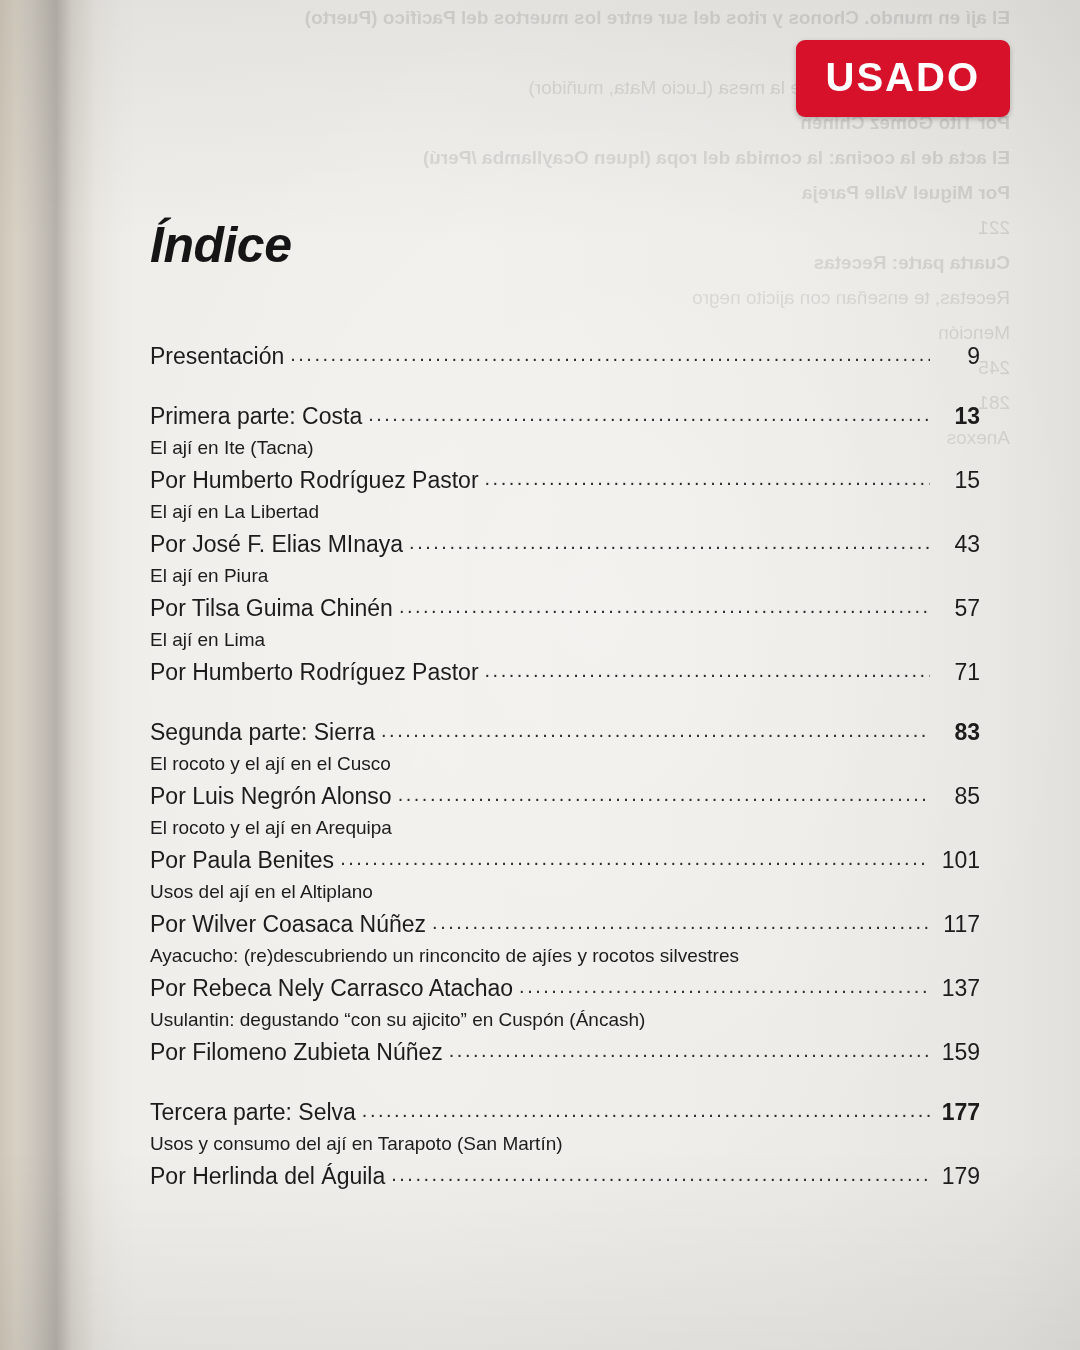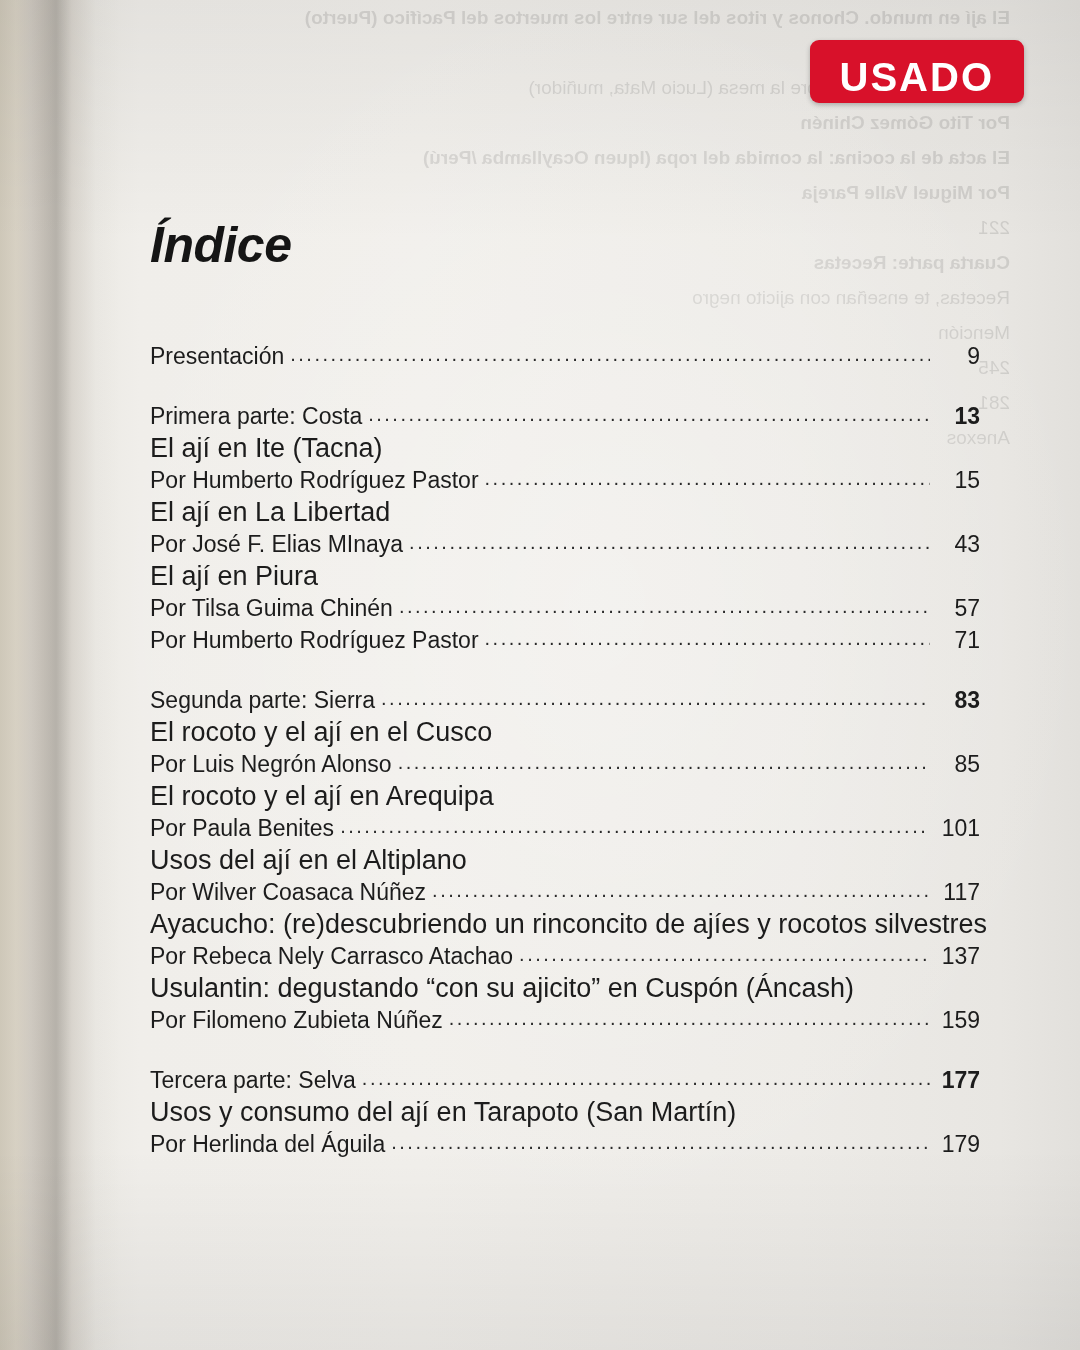--- a/index.html
+++ b/index.html
@@ -56,28 +56,28 @@
     pointer-events: none;
     font-size: 19px;
     line-height: 35px;
   }
   #showthrough .st-line { white-space: nowrap; }
   #showthrough .st-b { font-weight: bold; }
 
   
   #usado {
     position: absolute;
-    right: 56px;
+    right: 70px;
     top: 40px;
     background: #d8112a;
     color: #ffffff;
     font-weight: bold;
     font-size: 40px;
     letter-spacing: 2px;
-    padding: 15px 30px 3px 30px;
+    padding: 15px 30px 17px 30px;
     border-radius: 9px;
     box-shadow: 0 2px 5px rgba(0,0,0,.25);
     z-index: 9;
   }
 
   
   #content {
     position: absolute;
     left: 150px;
     top: 200px;
@@ -117,21 +117,21 @@
     flex: 0 0 auto;
     text-align: right;
     min-width: 46px;
   }
   .entry.nodots .dots { visibility: hidden; }
   .bold .label { font-weight: normal; }
   .bold .page-no { font-weight: bold; }
 
   .group { margin-bottom: 0; }
   .gap-section { height: 28px; }
-  .title-line { font-size: 27px; line-height: 32px; }
+  .title-line { font-size: 19px; line-height: 32px; }
 </style>
 </head>
 <body>
 
 <div id="page">
   <div id="gutter-shadow"></div>
 
   <div id="showthrough">
     <div class="st-line st-b">El ají en mundo. Chonos y ritos del sur entre los muertos del Pacífico (Puerto)</div>
     <div class="st-line st-b">195</div>
@@ -194,20 +194,25 @@
         <span class="label">El ají en Piura</span>
         <span class="dots"></span>
         <span class="page-no"></span>
       </div>
       <div class="entry">
         <span class="label">Por Tilsa Guima Chinén</span>
         <span class="dots">.......................................................................................................</span>
         <span class="page-no">57</span>
       </div>
 
+      <div class="entry nodots title-line">
+        <span class="label">El ají en Lima</span>
+        <span class="dots"></span>
+        <span class="page-no"></span>
+      </div>
       <div class="entry">
         <span class="label">Por Humberto Rodríguez Pastor</span>
         <span class="dots">.......................................................................................................</span>
         <span class="page-no">71</span>
       </div>
     </div>
 
     <div class="gap-section"></div>
 
     <div class="group">

